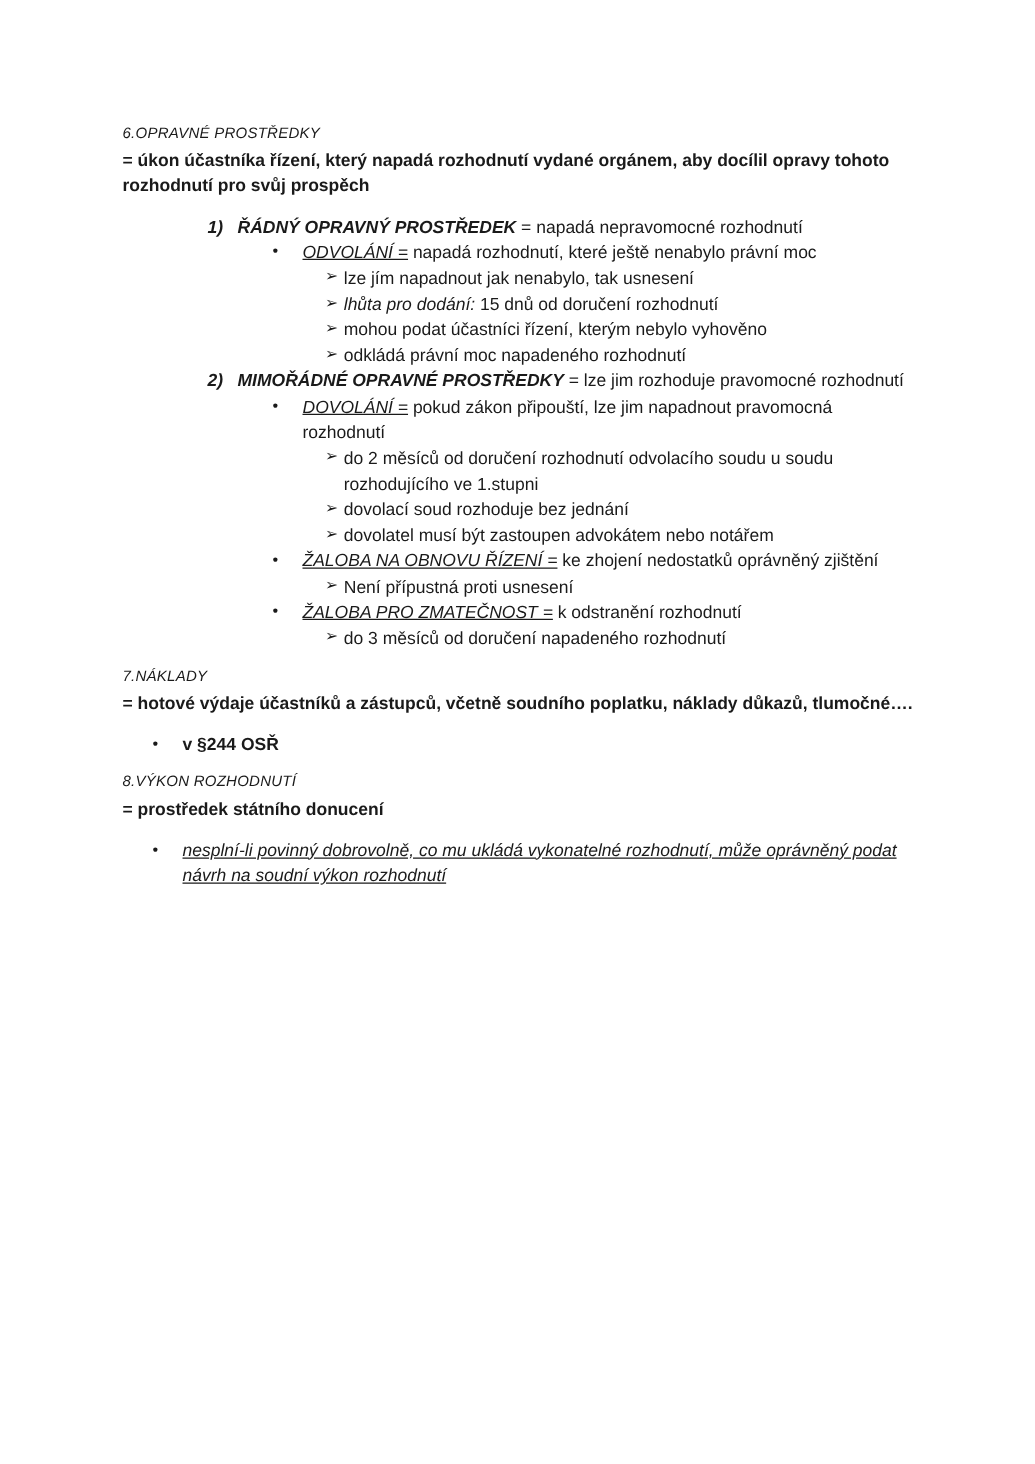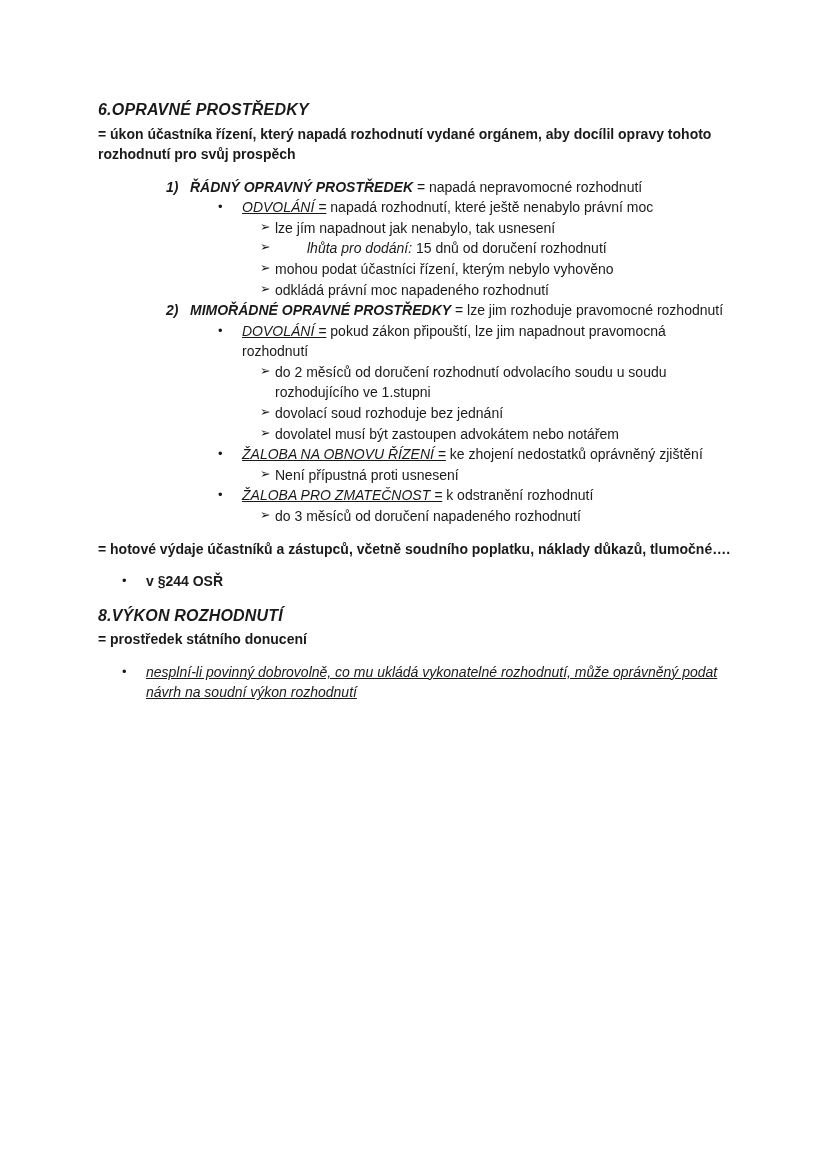--- a/index.html
+++ b/index.html
@@ -16,42 +16,42 @@
     box-sizing: border-box;
     width: 828px;
     height: 1171px;
     padding: 98px 96px 40px 98px;
     overflow: hidden;
     background: var(--background, #ffffff);
   }
   section { margin: 0; }
   section + section { margin-top: 12px; }
   .heading {
-    font-size: 16px;
+    font-size: 12px;
     font-style: italic;
-    font-weight: 700;
+    font-weight: 400;
     margin: 0 0 2px 0;
     letter-spacing: 0.2px;
   }
   .intro { font-weight: 700; margin: 0 0 12px 0; }
   .list { margin: 0; }
   .row { display: flex; align-items: flex-start; }
   .marker { flex: 0 0 auto; }
   .text { flex: 1 1 auto; min-width: 0; }
   .lvl1 { margin-left: 68px; }
   .lvl1 .marker { width: 24px; font-weight: 700; font-style: italic; }
   .lvl2 { margin-left: 120px; }
   .lvl2 .marker { width: 24px; font-size: 13px; }
   .lvl3 { margin-left: 162px; }
   .lvl3 .marker { width: 15px; font-size: 12.5px; }
   .shallow { margin-left: 24px; }
   .shallow .marker { width: 24px; font-size: 13px; }
   .bold { font-weight: 700; }
   .bold-italic { font-weight: 700; font-style: italic; }
-  .italic { font-style: italic; margin-left: 32px; }
+  .italic { font-style: italic; }
   .u-lead { font-style: italic; text-decoration: underline; }
   .u-italic { font-style: italic; text-decoration: underline; }
 </style>
 </head>
 <body>
 
 <div class="page">
 
   <section>
     <h2 class="heading">6.OPRAVNÉ PROSTŘEDKY</h2>
@@ -131,20 +131,21 @@
 
       <div class="row lvl3">
         <span class="marker">➢</span>
         <div class="text">do 3 měsíců od doručení napadeného rozhodnutí</div>
       </div>
 
     </div>
   </section>
 
   <section>
+    <h2 class="heading">7.NÁKLADY</h2>
     <p class="intro">= hotové výdaje účastníků a zástupců, včetně soudního poplatku, náklady důkazů, tlumočné….</p>
     <div class="row shallow">
       <span class="marker">•</span>
       <div class="text bold">v §244 OSŘ</div>
     </div>
   </section>
 
   <section>
     <h2 class="heading">8.VÝKON ROZHODNUTÍ</h2>
     <p class="intro">= prostředek státního donucení</p>

